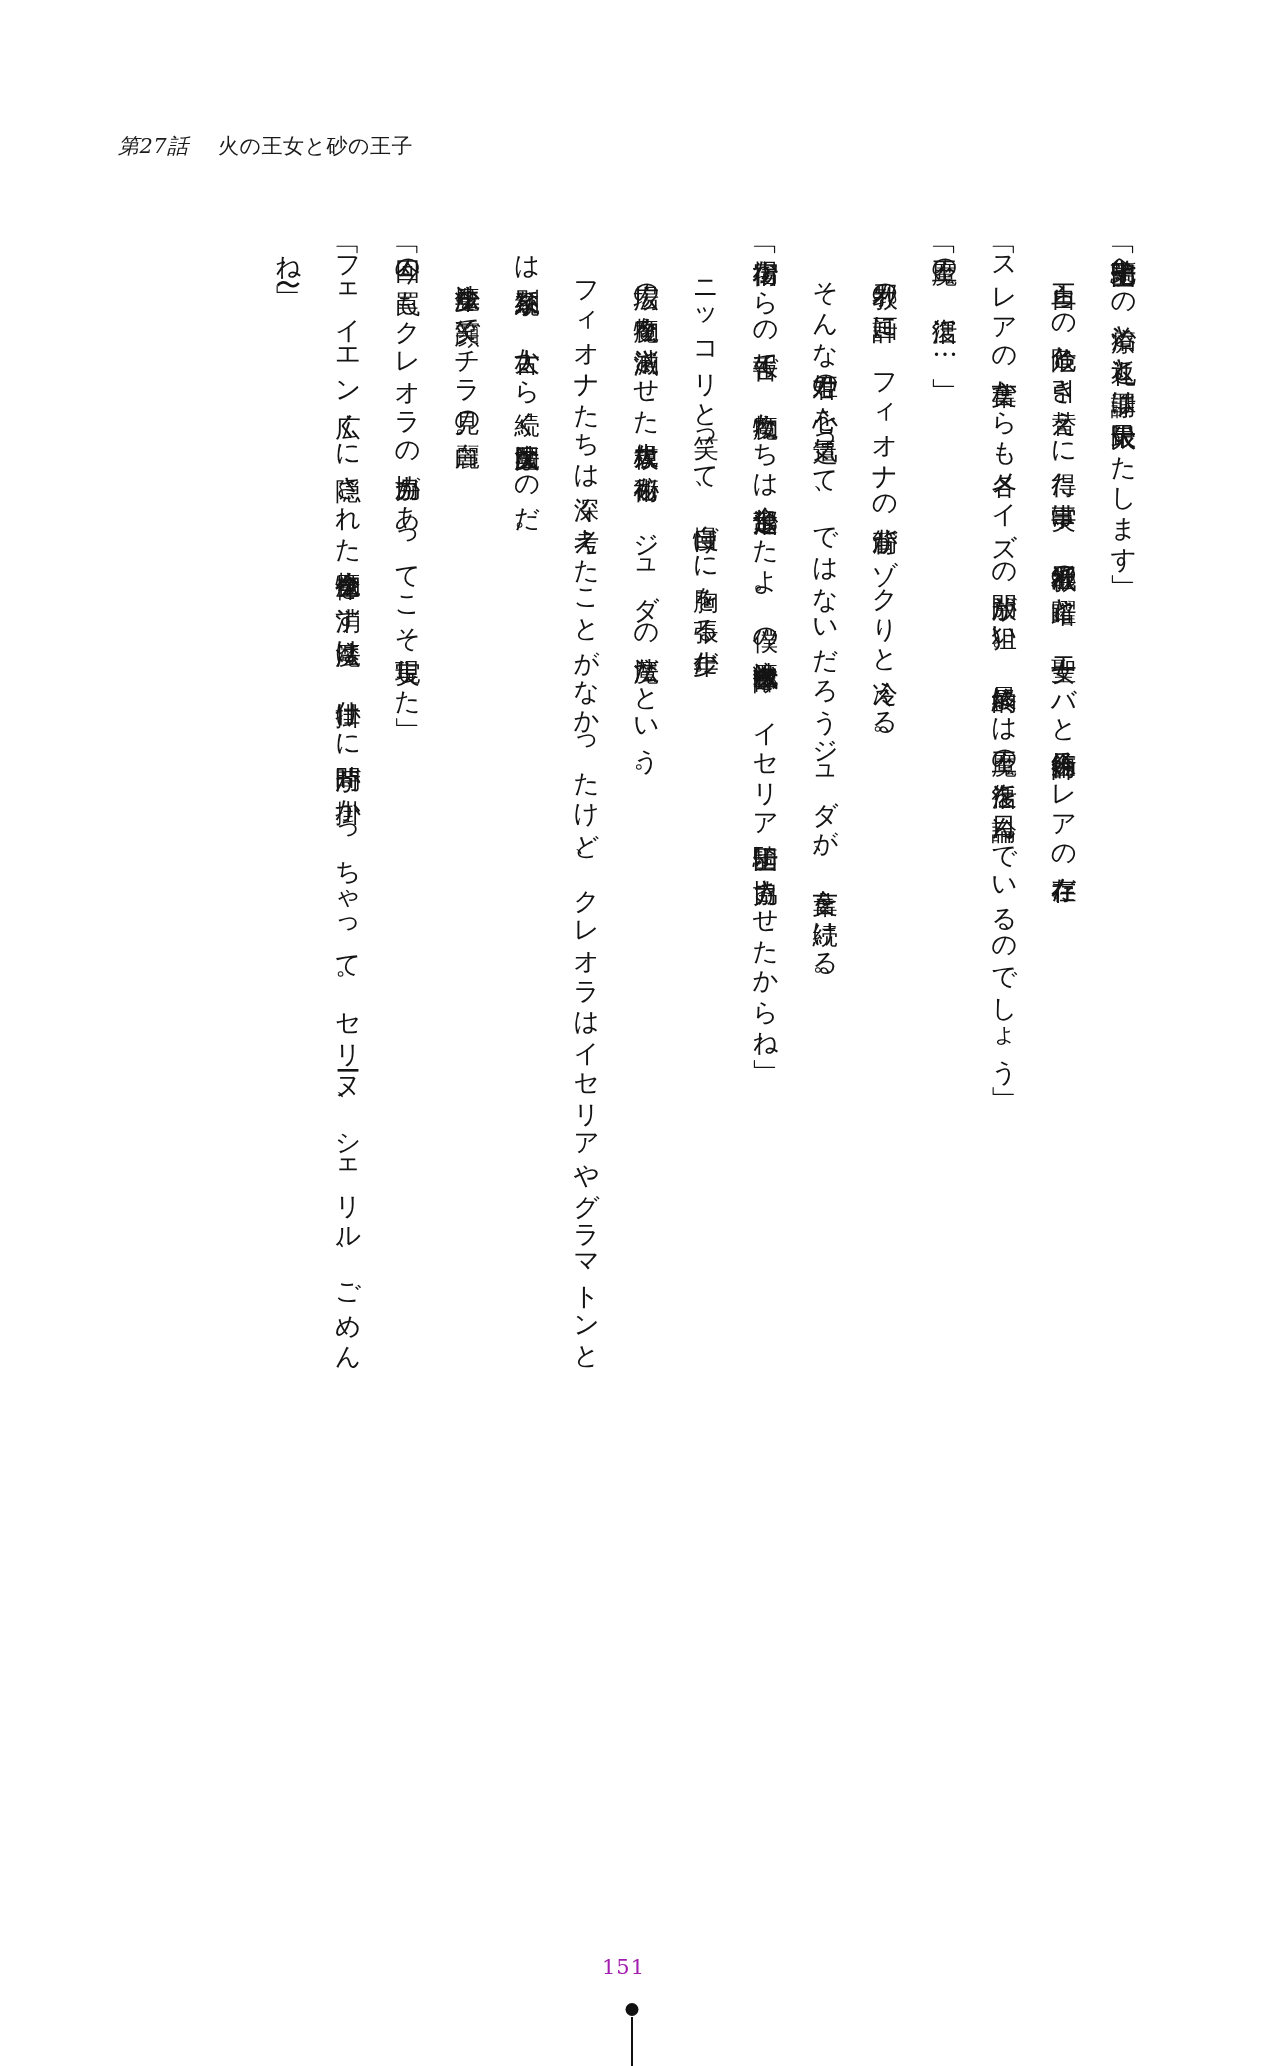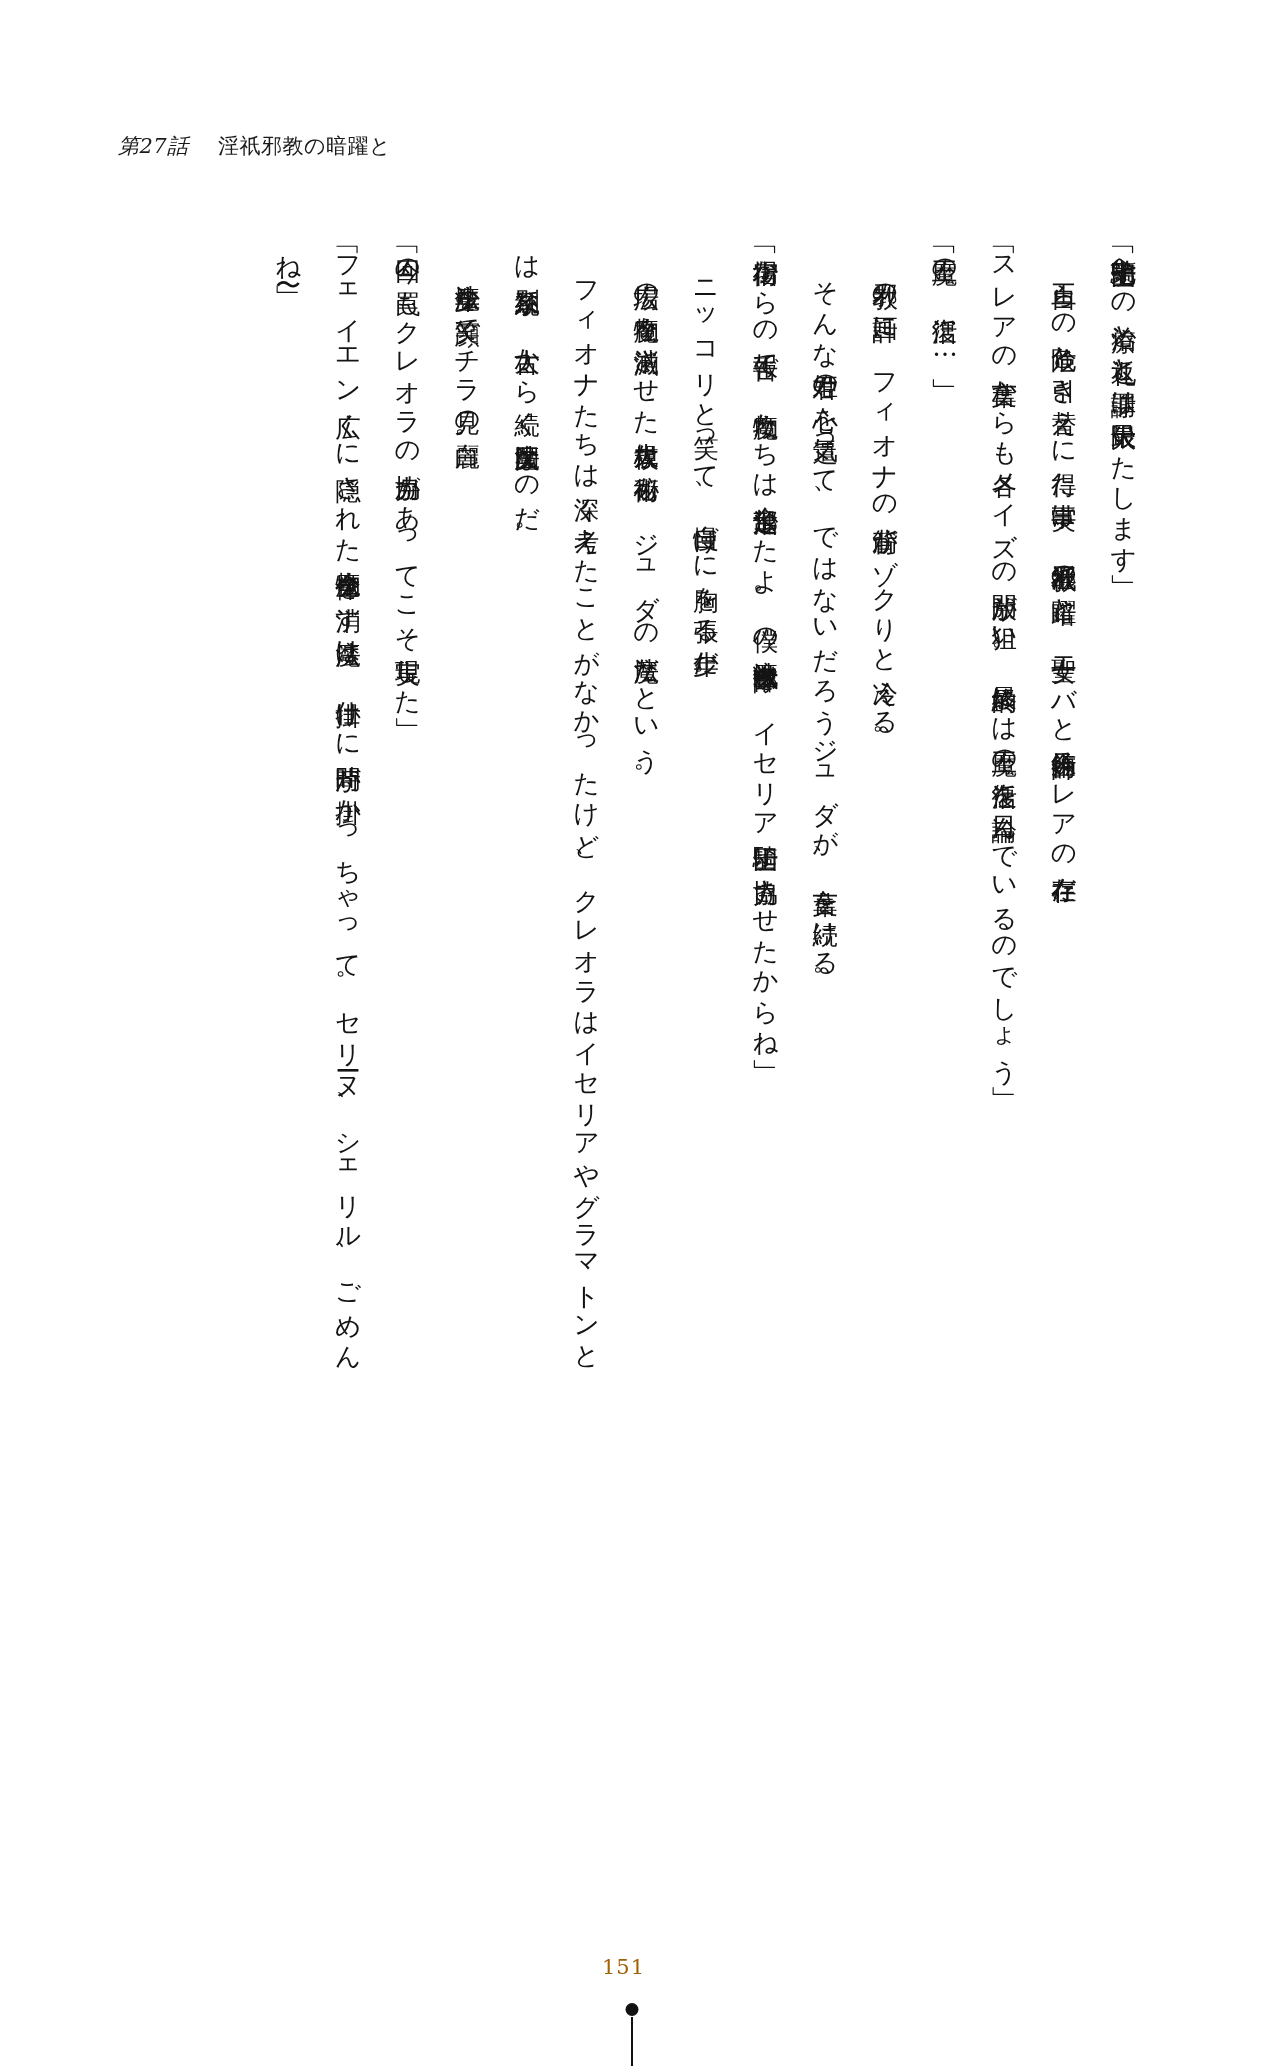--- a/index.html
+++ b/index.html
@@ -65,21 +65,21 @@
   }
 
   
   .page-number {
     position: absolute;
     left: 0;
     right: 16px;
     top: 1955px;
     text-align: center;
     font-size: 21px;
-    color: #a16207;
+    color: #a21caf;
     letter-spacing: 1px;
   }
 
   
   .bottom-mark {
     position: absolute;
     left: 50%;
     top: 2003px;
     transform: translateX(-50%);
     width: 16px;
@@ -104,21 +104,21 @@
     height: 49px;
     background: #111111;
   }
 </style>
 </head>
 <body>
 
 <div class="page">
 
   <div class="running-head">
-    <span class="chap-num">第27話</span><span class="chap-title">淫祇邪教の暗躍と</span>
+    <span class="chap-num">第27話</span><span class="chap-title">火の王女と砂の王子</span>
   </div>
 
   <div class="body-text">
     <p>「第七騎士団への治療と返礼と謝罪は最大限いたします」</p>
     <p class="indent">王自らの危険と引き替えに得た事実は、淫祇邪教の暗躍と、聖女エバと錬金術師スレアの存在だ。</p>
     <p>「スレアの言葉からも各メイズの開放が狙い。最終的には魔王の復活を目論んでいるのでしょう」</p>
     <p>「魔王の、復活……」</p>
     <p class="indent">邪教の計画に、フィオナの背筋がゾクりと冷える。</p>
     <p class="indent">そんな姫君の心を気遣って、ではないだろうジュダが、言葉を続ける。</p>
     <p>「宿場街からの報告で、魔物たちは全部退治したよ。僕の魔法戦士部隊を、イセリア騎士団に協力させたからね」</p>

